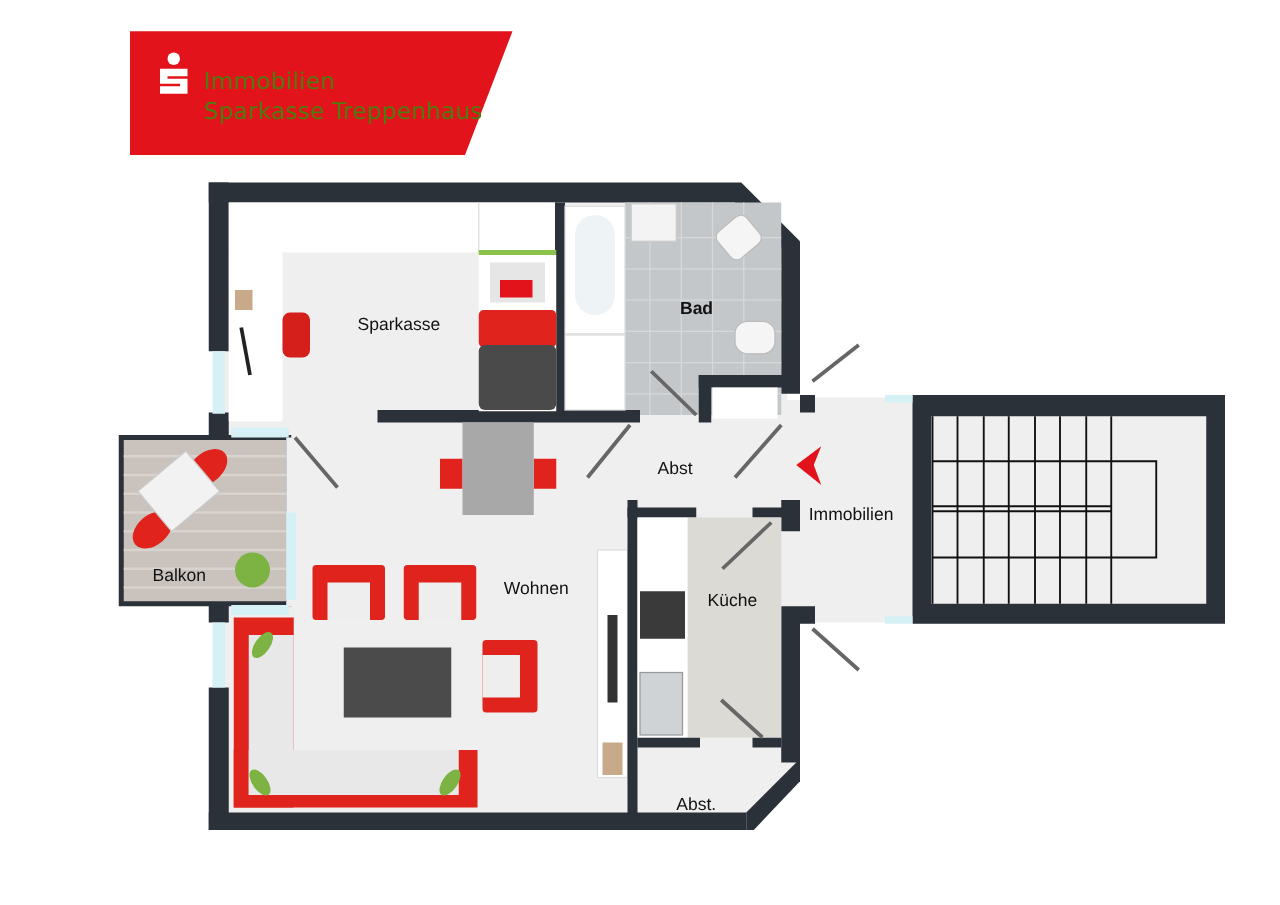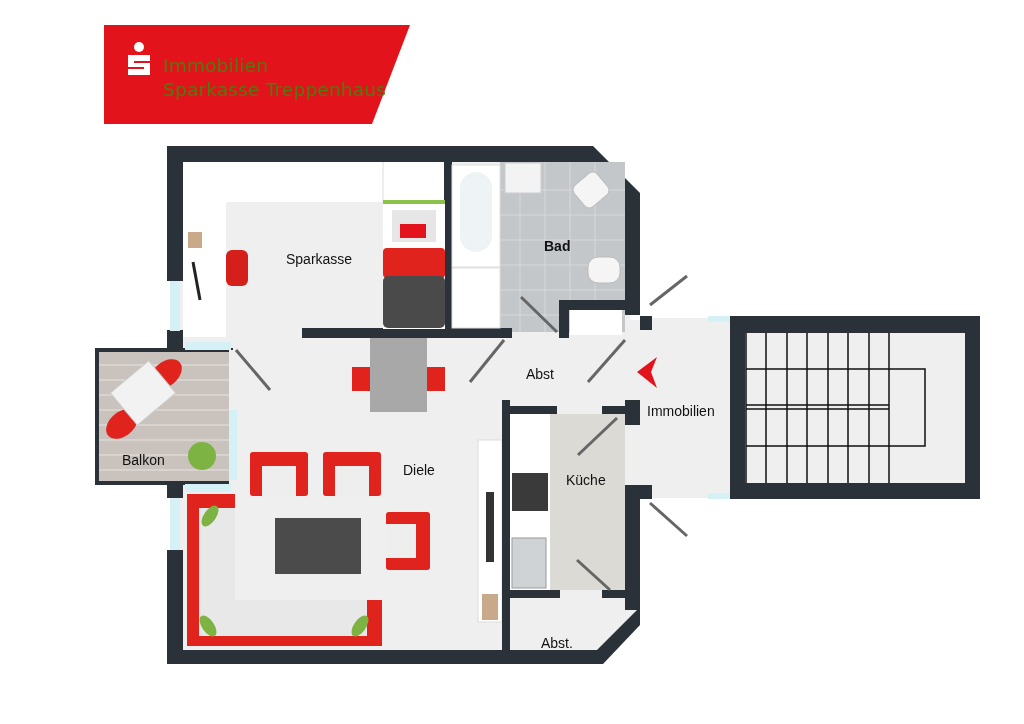--- a/index.html
+++ b/index.html
@@ -189,15 +189,15 @@
 </svg>
 
 <div class="logo-text l1">Immobilien</div>
 <div class="logo-text l2">Sparkasse Treppenhaus</div>
 
 <div class="room-label" style="left:286px; top:251px;">Sparkasse</div>
 <div class="room-label" style="left:544px; top:238px;font-weight:bold;">Bad</div>
 <div class="room-label" style="left:526px; top:366px;">Abst</div>
 <div class="room-label" style="left:647px; top:403px;">Immobilien</div>
 <div class="room-label" style="left:122px; top:452px;">Balkon</div>
-<div class="room-label" style="left:403px; top:462px;">Diele</div>
+<div class="room-label" style="left:403px; top:462px;">Wohnen</div>
 <div class="room-label" style="left:566px; top:472px;">Küche</div>
 <div class="room-label" style="left:541px; top:615px;margin-top:20px;">Abst.</div>
 
 </body></html>

